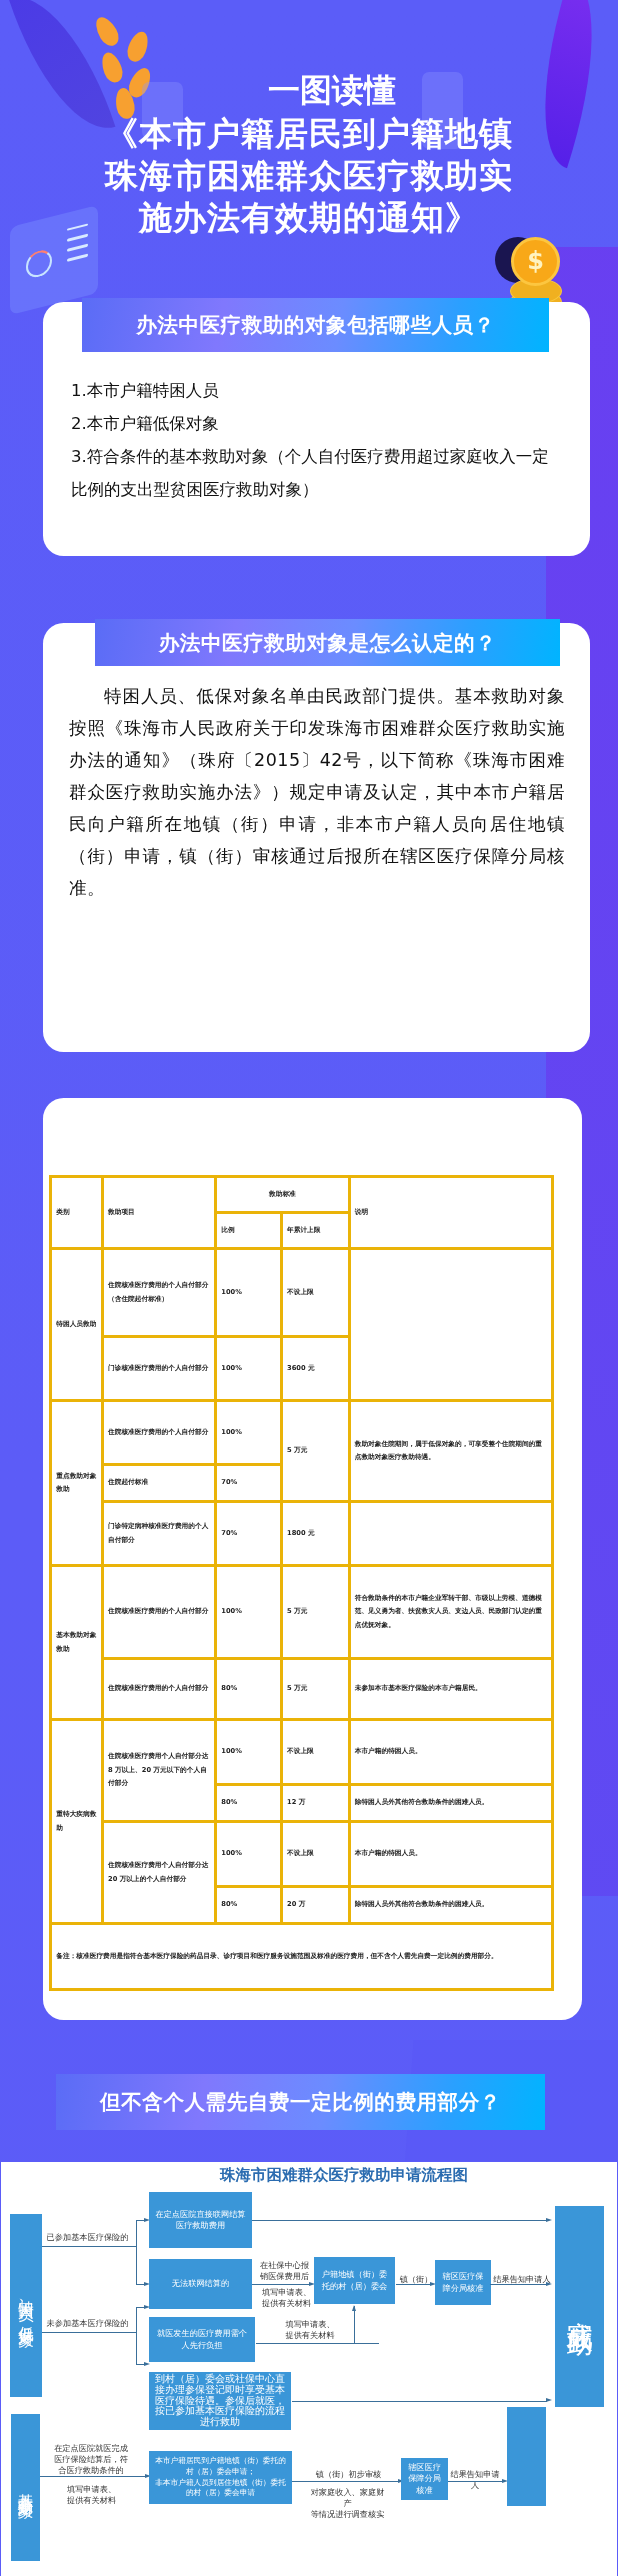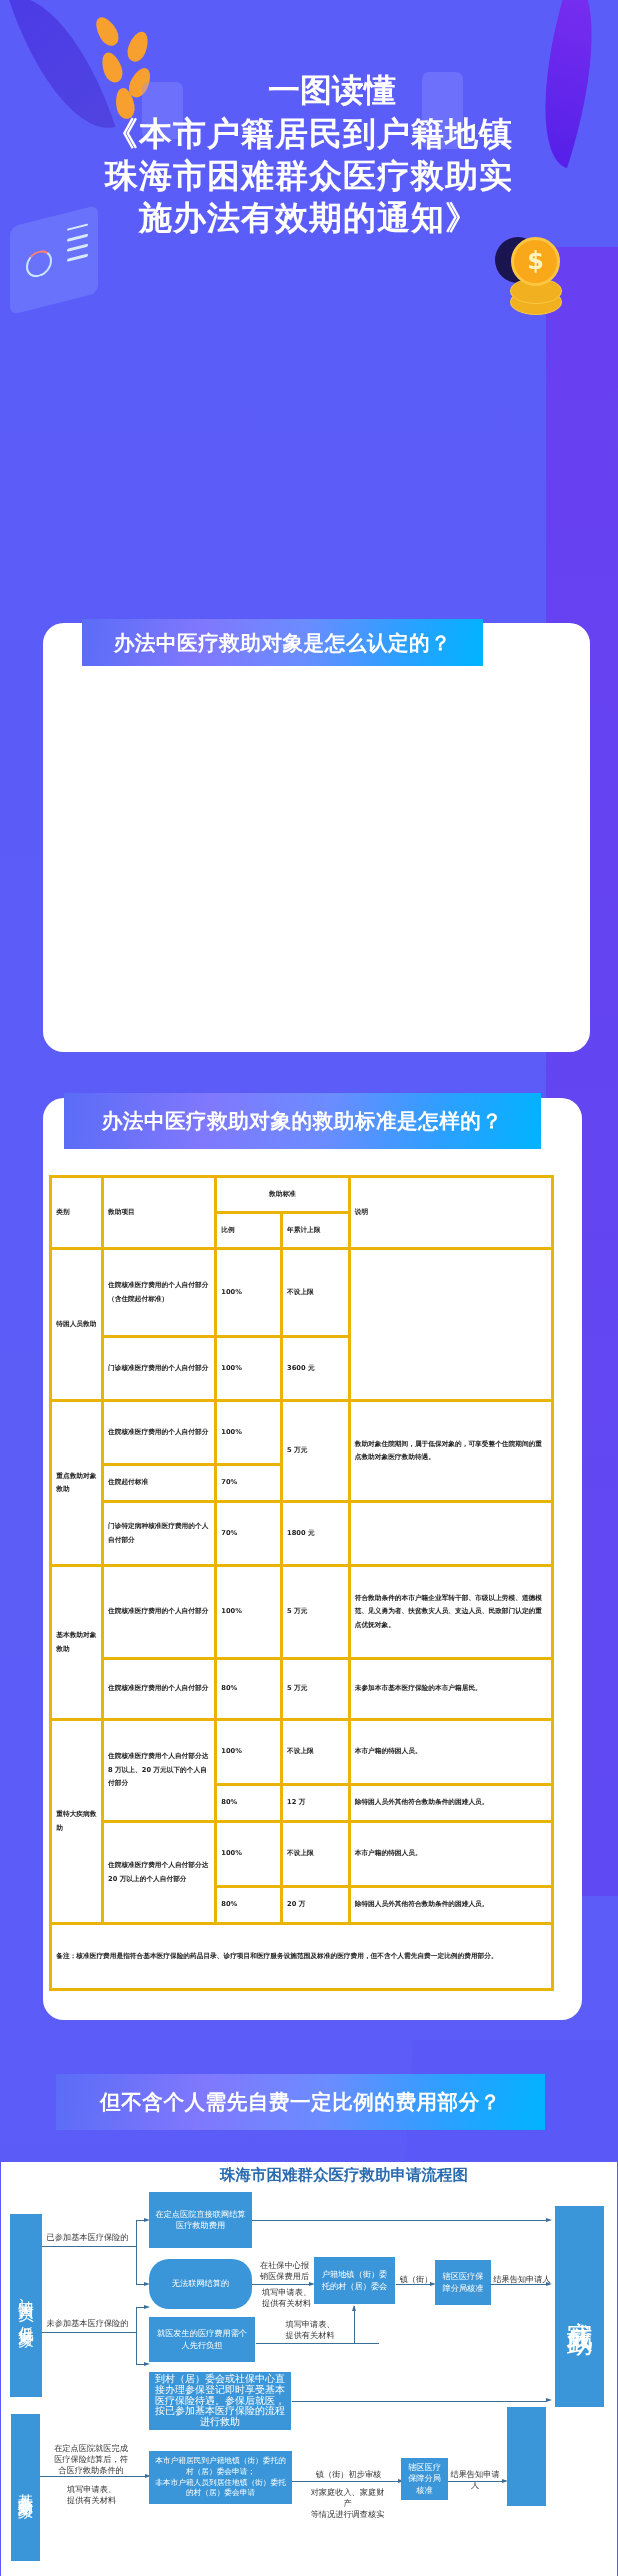--- a/index.html
+++ b/index.html
@@ -97,27 +97,37 @@
     </div>
 
     <div class="coin-stack">
       <div class="coin-shadow"></div>
       <div class="coin" style="top:52px"></div>
       <div class="coin" style="top:41px"></div>
       <div class="coin-top">$</div>
     </div>
   </div>
 
+  <div class="card s1" style="top:302px;height:254px;">
+    <div class="section-head" style="left:39px;top:-3.6px;width:467px;height:54px;">办法中医疗救助的对象包括哪些人员？</div>
+    <div class="card-body" style="left:28px;top:72px;width:489px;">
+      <p>1.本市户籍特困人员</p>
+      <p>2.本市户籍低保对象</p>
+      <p>3.符合条件的基本救助对象（个人自付医疗费用超过家庭收入一定比例的支出型贫困医疗救助对象）</p>
+    </div>
+  </div>
 
   <div class="card s2" style="top:623px;height:429px;">
-    <div class="section-head" style="left:39px;top:-3.6px;width:401px;height:47px;">办法中医疗救助对象是怎么认定的？</div>
+    <div class="section-head" style="left:52px;top:-3.6px;width:465px;height:47px;">办法中医疗救助对象是怎么认定的？</div>
+    <div class="card-body" style="left:26px;top:57px;width:496px;">
+      <p>特困人员、低保对象名单由民政部门提供。基本救助对象按照《珠海市人民政府关于印发珠海市困难群众医疗救助实施办法的通知》（珠府〔2015〕42号，以下简称《珠海市困难群众医疗救助实施办法》）规定申请及认定，其中本市户籍居民向户籍所在地镇（街）申请，非本市户籍人员向居住地镇（街）申请，镇（街）审核通过后报所在辖区医疗保障分局核准。</p>
+    </div>
   </div>
 
   <div class="card s3" style="top:1098px;height:922px;left:43px;width:539px;">
-    <div class="section-head" style="left:20.6px;top:-5.2px;width:477px;height:56px;font-size:20.6px;">办法中医疗救助对象的救助标准是怎样的？</div>
     <table class="std-table" style="left:6.2px;top:77px;width:505px;">
       <colgroup>
         <col style="width:52px">
           <col style="width:114px">
           <col style="width:66px">
           <col style="width:68px">
           <col style="width:205px">
       </colgroup>
       <tbody>
           <tr style="height:36px">
@@ -218,21 +228,21 @@
 
     <div class="flabel" style="left:40px;top:70px;width:93px;">已参加基本医疗保险的</div>
     <div class="fline" style="left:41px;top:84px;width:95px;height:1px;"></div>
     <div class="fline" style="left:135px;top:58px;width:1px;height:64px;"></div>
     <div class="fline" style="left:135px;top:58px;width:10.3px;height:1px;"></div>
     <div class="arrow" style="left:143px;top:56px;"></div>
     <div class="fline" style="left:135px;top:122px;width:10.3px;height:1px;"></div>
     <div class="arrow" style="left:143px;top:120px;"></div>
 
     <div class="fbox" style="left:148px;top:30px;width:103px;height:56px;">在定点医院直接联网结算医疗救助费用</div>
-    <div class="fbox" style="left:148px;top:97px;width:103px;height:50px;border-radius:20px;">无法联网结算的</div>
+    <div class="fbox" style="left:148px;top:97px;width:103px;height:50px;">无法联网结算的</div>
 
     <div class="fline" style="left:251px;top:58px;width:294px;height:1px;"></div>
     <div class="arrow" style="left:545px;top:56px;"></div>
 
     <div class="flabel" style="left:255px;top:98px;width:57px;">在社保中心报
 销医保费用后</div>
     <div class="fline" style="left:251px;top:122px;width:57px;height:1px;"></div>
     <div class="arrow" style="left:308px;top:120px;"></div>
     <div class="flabel" style="left:257px;top:125px;width:57px;">填写申请表、
 提供有关材料</div>

